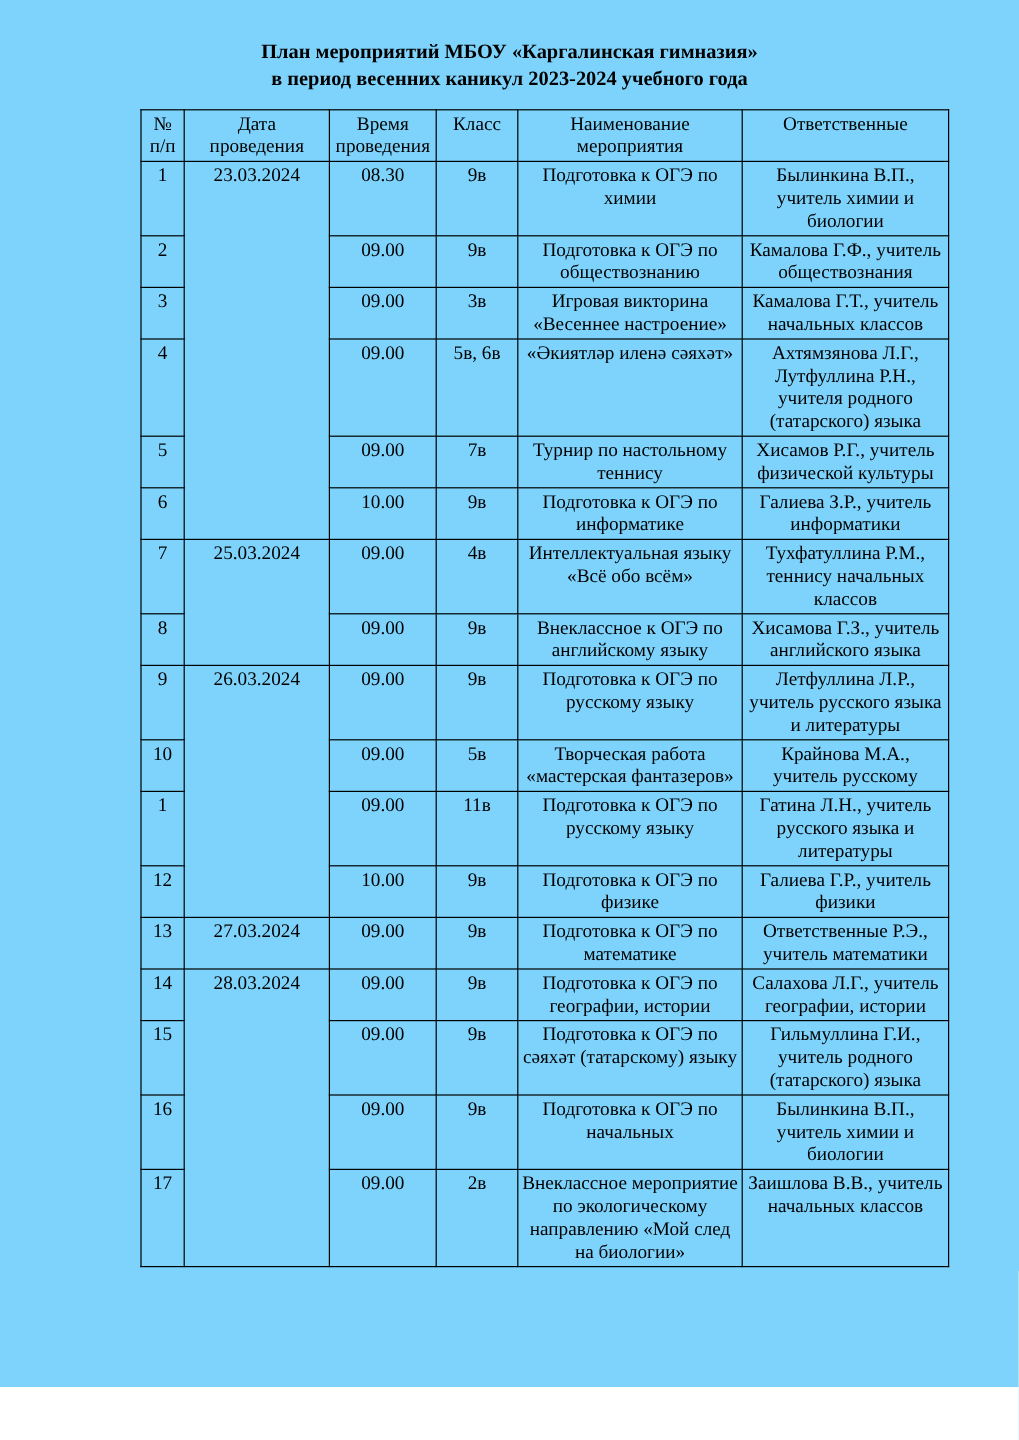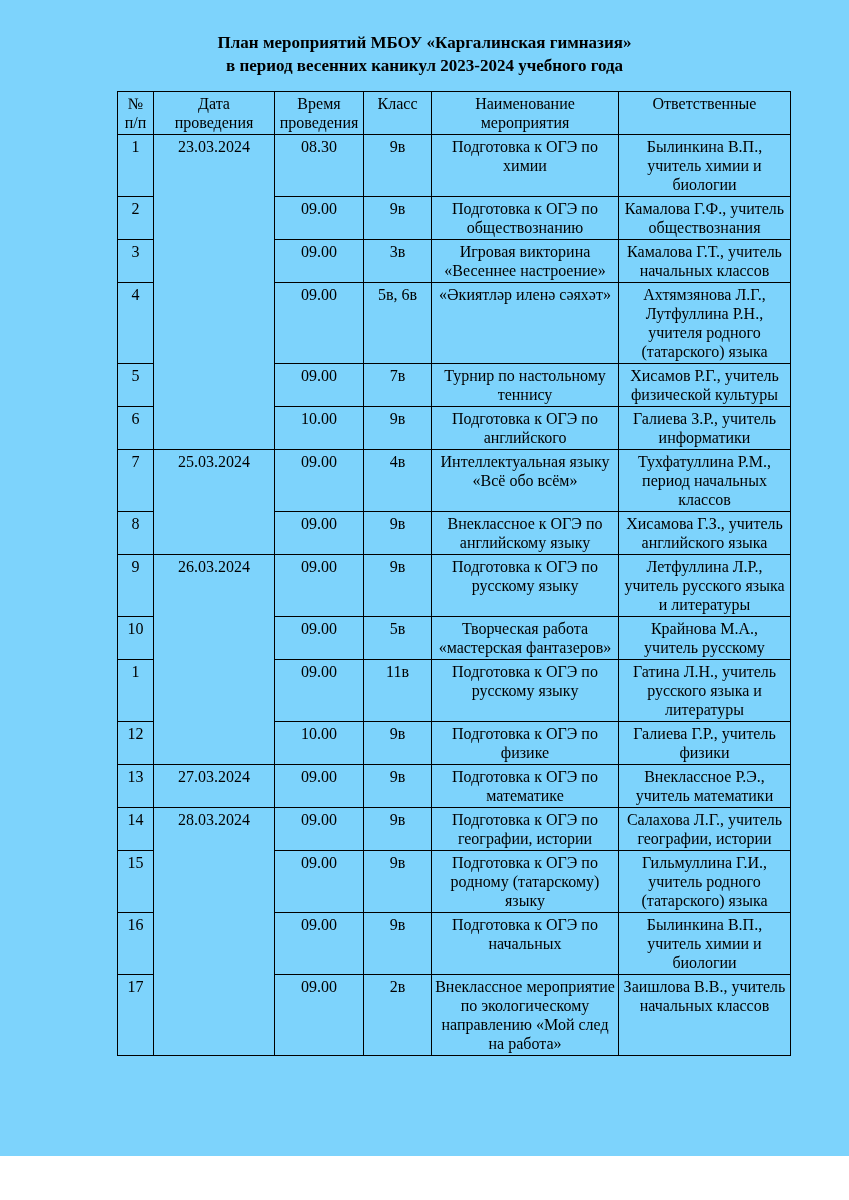--- a/index.html
+++ b/index.html
@@ -118,30 +118,30 @@
           <td>5</td>
           <td>09.00</td>
           <td>7в</td>
           <td>Турнир по настольному теннису</td>
           <td>Хисамов Р.Г., учитель физической культуры</td>
         </tr>
         <tr>
           <td>6</td>
           <td>10.00</td>
           <td>9в</td>
-          <td>Подготовка к ОГЭ по английского</td>
+          <td>Подготовка к ОГЭ по информатике</td>
           <td>Галиева З.Р., учитель информатики</td>
         </tr>
         <tr>
           <td>7</td>
           <td rowspan="2">25.03.2024</td>
           <td>09.00</td>
           <td>4в</td>
           <td>Интеллектуальная языку «Всё обо всём»</td>
-          <td>Тухфатуллина Р.М., период начальных классов</td>
+          <td>Тухфатуллина Р.М., теннису начальных классов</td>
         </tr>
         <tr>
           <td>8</td>
           <td>09.00</td>
           <td>9в</td>
           <td>Внеклассное к ОГЭ по английскому языку</td>
           <td>Хисамова Г.З., учитель английского языка</td>
         </tr>
         <tr>
           <td>9</td>
@@ -171,47 +171,47 @@
           <td>9в</td>
           <td>Подготовка к ОГЭ по физике</td>
           <td>Галиева Г.Р., учитель физики</td>
         </tr>
         <tr>
           <td>13</td>
           <td rowspan="1">27.03.2024</td>
           <td>09.00</td>
           <td>9в</td>
           <td>Подготовка к ОГЭ по математике</td>
-          <td>Внеклассное Р.Э., учитель математики</td>
+          <td>Ответственные Р.Э., учитель математики</td>
         </tr>
         <tr>
           <td>14</td>
           <td rowspan="4">28.03.2024</td>
           <td>09.00</td>
           <td>9в</td>
           <td>Подготовка к ОГЭ по географии, истории</td>
           <td>Салахова Л.Г., учитель географии, истории</td>
         </tr>
         <tr>
           <td>15</td>
           <td>09.00</td>
           <td>9в</td>
-          <td>Подготовка к ОГЭ по родному (татарскому) языку</td>
+          <td>Подготовка к ОГЭ по сәяхәт (татарскому) языку</td>
           <td>Гильмуллина Г.И., учитель родного (татарского) языка</td>
         </tr>
         <tr>
           <td>16</td>
           <td>09.00</td>
           <td>9в</td>
           <td>Подготовка к ОГЭ по начальных</td>
           <td>Былинкина В.П., учитель химии и биологии</td>
         </tr>
         <tr>
           <td>17</td>
           <td>09.00</td>
           <td>2в</td>
-          <td>Внеклассное мероприятие по экологическому направлению «Мой след на работа»</td>
+          <td>Внеклассное мероприятие по экологическому направлению «Мой след на биологии»</td>
           <td>Заишлова В.В., учитель начальных классов</td>
         </tr>
       </tbody>
   </table>
 
 </div>
 
 </body></html>

